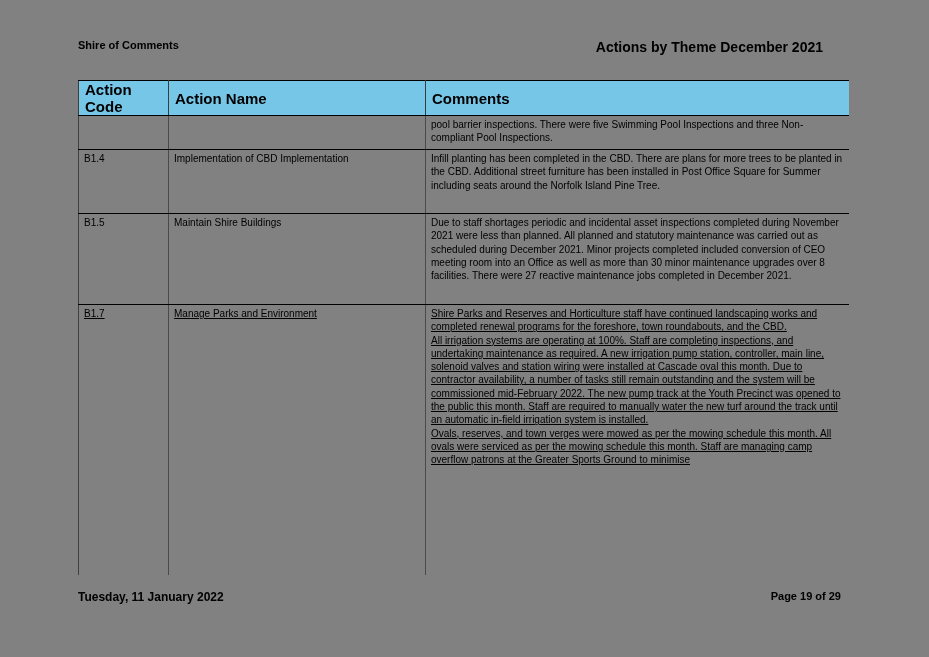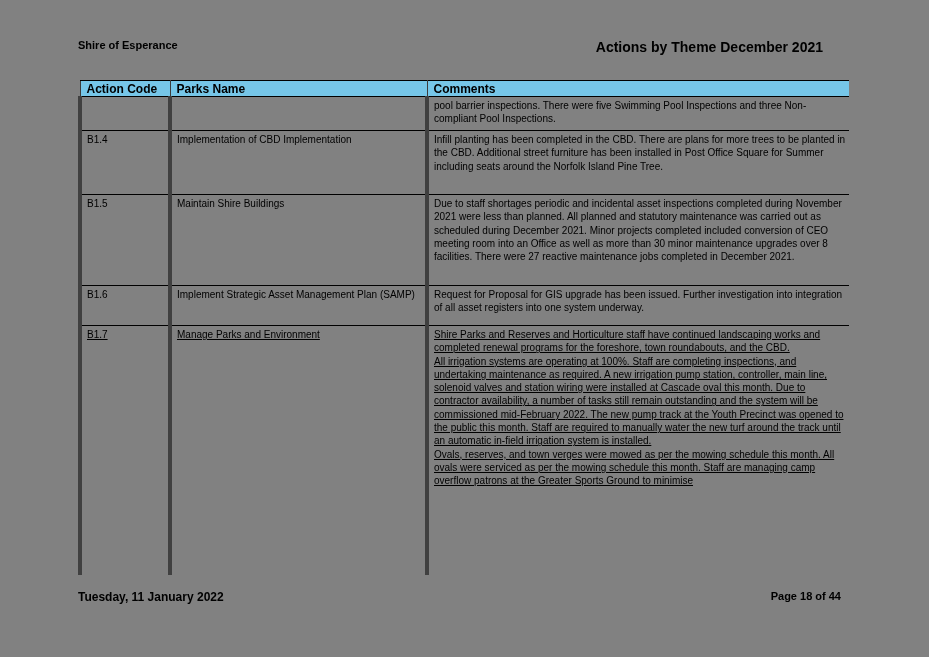--- a/index.html
+++ b/index.html
@@ -23,72 +23,72 @@
     overflow: hidden;
   }
 
   table.report {
     border-collapse: collapse;
     table-layout: fixed;
     width: 771px;
   }
   table.report th {
     background: var(--table-header-bg, #76C6E8);
-    font-size: 12px; font-weight: bold;
+    font-size: 15px; font-weight: bold;
     text-align: left;
-    height: 16px;
+    height: 23px;
     padding: 0 6px;
     vertical-align: middle;
     border-top: 1px solid #000;
     border-bottom: 1px solid #000;
     border-left: 1px solid #3c3c3c;
     border-right: 1px solid #3c3c3c;
   }
   table.report td {
     vertical-align: top;
     font-size: 10px;
     line-height: 13.3px;
     padding: 2px 5px 1px 5px;
     border-bottom: 1px solid #000;
-    border-left: 4px solid #404040;
+    border-left: 1px solid #404040;
     border-right: 1px solid #4a4a4a;
   }
   td.code-cell { padding-left: 6px; }
   td.name-cell { padding-left: 6px; }
 
   tr.row-0 td { height: 34px;  }
   tr.row-1 td { height: 64px;  }
   tr.row-2 td { height: 91px;  }
   tr.row-3 td { height: 40px;  }
   tr.row-4 td { height: 300px; text-decoration: underline; }
 
   .comments-cell p { margin: 0; }
   .comments-cell p + p { }
 
   .page-footer-left  { position: absolute; left: 78px; top: 590px; font-size: 12px; font-weight: bold; }
   .page-footer-right { position: absolute; right: 88px; top: 590px; font-size: 11px; font-weight: bold; }
 </style>
 </head>
 <body>
 
-<div class="page-header-left">Shire of Esperance</div>
+<div class="page-header-left">Shire of Comments</div>
 
 <div class="page-header-right">Actions by Theme December 2021</div>
 
 <div class="table-clip">
   <table class="report">
     <colgroup>
       <col style="width:90px">
       <col style="width:257px">
       <col style="width:424px">
     </colgroup>
     <thead>
       <tr>
         <th>Action Code</th>
-        <th>Parks Name</th>
+        <th>Action Name</th>
         <th>Comments</th>
       </tr>
     </thead>
     <tbody>
       <tr class="row-0">
         <td class="code-cell"></td>
         <td class="name-cell"></td>
         <td class="comments-cell">
           <p>pool barrier inspections. There were five Swimming Pool Inspections and three Non-compliant Pool Inspections.</p>
         </td>
@@ -100,35 +100,28 @@
           <p>Infill planting has been completed in the CBD. There are plans for more trees to be planted in the CBD. Additional street furniture has been installed in Post Office Square for Summer including seats around the Norfolk Island Pine Tree.</p>
         </td>
       </tr>
       <tr class="row-2">
         <td class="code-cell">B1.5</td>
         <td class="name-cell">Maintain Shire Buildings</td>
         <td class="comments-cell">
           <p>Due to staff shortages periodic and incidental asset inspections completed during November 2021 were less than planned. All planned and statutory maintenance was carried out as scheduled during December 2021. Minor projects completed included conversion of CEO meeting room into an Office as well as more than 30 minor maintenance upgrades over 8 facilities. There were 27 reactive maintenance jobs completed in December 2021.</p>
         </td>
       </tr>
-      <tr class="row-3">
-        <td class="code-cell">B1.6</td>
-        <td class="name-cell">Implement Strategic Asset Management Plan (SAMP)</td>
-        <td class="comments-cell">
-          <p>Request for Proposal for GIS upgrade has been issued.  Further investigation into integration of all asset registers into one system underway.</p>
-        </td>
-      </tr>
       <tr class="row-4">
         <td class="code-cell">B1.7</td>
         <td class="name-cell">Manage Parks and Environment</td>
         <td class="comments-cell">
           <p>Shire Parks and Reserves and Horticulture staff have continued landscaping works and completed renewal programs for the foreshore, town roundabouts, and the CBD.</p>
           <p>All irrigation systems are operating at 100%. Staff are completing inspections, and undertaking maintenance as required. A new irrigation pump station, controller, main line, solenoid valves and station wiring were installed at Cascade oval this month. Due to contractor availability, a number of tasks still remain outstanding and the system will be commissioned mid-February 2022. The new pump track at the Youth Precinct was opened to the public this month. Staff are required to manually water the new turf around the track until an automatic in-field irrigation system is installed.</p>
           <p>Ovals, reserves, and town verges were mowed as per the mowing schedule this month. All ovals were serviced as per the mowing schedule this month. Staff are managing camp overflow patrons at the Greater Sports Ground to minimise</p>
         </td>
       </tr>
     </tbody>
   </table>
 </div>
 
 <div class="page-footer-left">Tuesday, 11 January 2022</div>
 
-<div class="page-footer-right">Page 18 of 44</div>
+<div class="page-footer-right">Page 19 of 29</div>
 
 </body></html>

